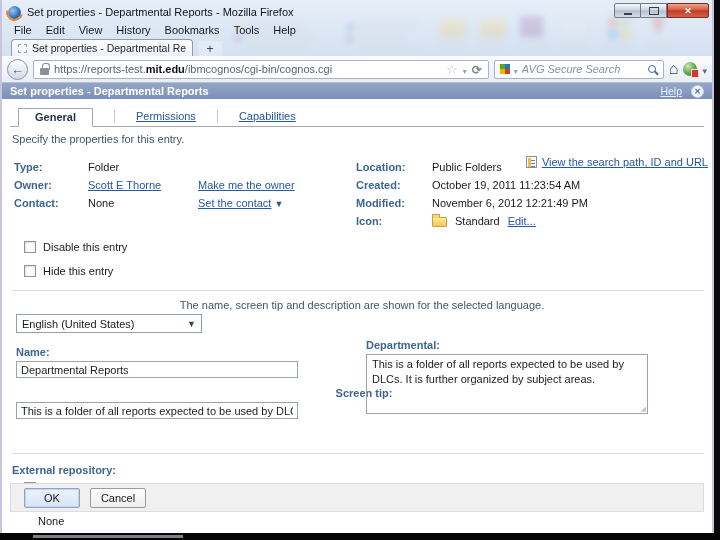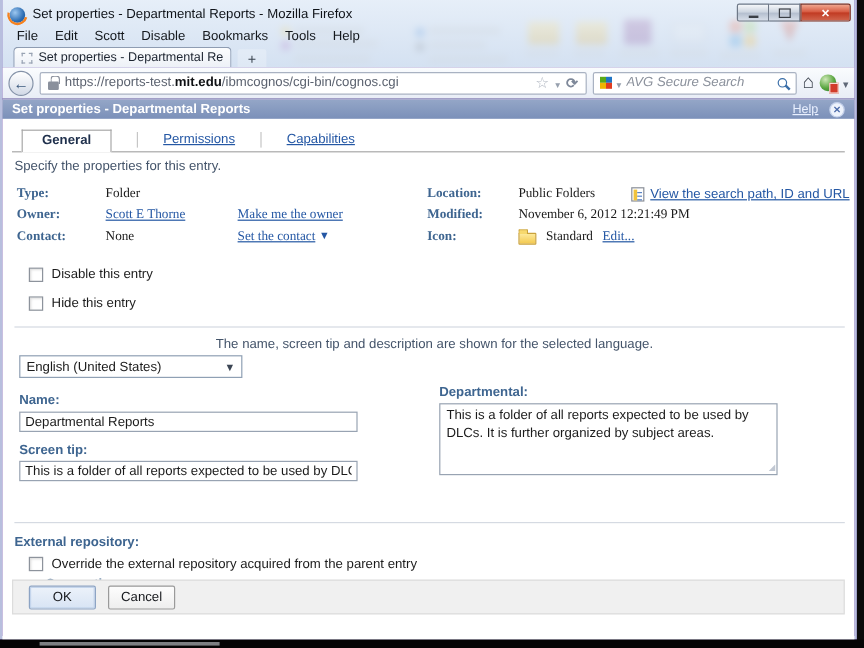--- a/index.html
+++ b/index.html
@@ -2,21 +2,21 @@
 <html><head>
 <meta charset="utf-8">
 <style>
   * { margin:0; padding:0; box-sizing:border-box; }
   body { font-family:"Liberation Sans", sans-serif; }
   .screen { position:relative; width:720px; height:540px; background:#0a0a0a; overflow:hidden; }
 
   
   .browser { position:absolute; left:0; top:0; width:714px; height:533px;
              border-left:2px solid rgba(196,209,230,.9); border-right:2px solid rgba(196,209,230,.9);
-             border-bottom:3px solid rgba(196,209,230,.9); background:#4c1d95; }
+             border-bottom:3px solid rgba(196,209,230,.9); background:#ec4899; }
 
   
   .chrome { position:relative; height:56px; background:#cfdcee; overflow:hidden; }
   .blur-wrap { position:absolute; inset:0; filter:blur(3px); }
   .blob { position:absolute; border-radius:2px; }
   .glass-tint { position:absolute; inset:0;
       background:linear-gradient(rgba(236,243,251,.80), rgba(214,227,243,.74)); }
 
   .titlebar { position:relative; height:21px; display:flex; align-items:center; padding:3px 6px 0; }
   .ff-icon { position:relative; width:13px; height:13px; border-radius:50%;
@@ -100,21 +100,21 @@
   .ctab-active { margin:0 0 -1px 8px; padding:2px 16px 3px; background:#fff; border:1px solid #a8a8a8;
       border-bottom:1px solid #fff; font-weight:bold; color:#20314d; }
   .ctab-sep { width:1px; height:13px; background:#c6c6c6; margin:0 0 3px 21px; }
   .ctab-link { margin:0 0 4px 21px; color:#2457a4; text-decoration:underline; }
 
   .intro { margin:6px 0 0 10px; color:#44546a; }
 
   .props { display:flex; margin:10px 0 0 12px; }
   .pcol-left { width:342px; }
   .pcol-right { flex:1; position:relative; padding-right:6px; }
-  .prow { display:flex; align-items:flex-start; height:18px;font-family:Liberation Serif, serif; }
+  .prow { display:flex; align-items:flex-end; height:18px; }
   .plabel { width:74px; font-weight:bold; color:#3e6590; flex:none; }
   .plabel2 { width:76px; font-weight:bold; color:#3e6590; flex:none; }
   .pvalue { width:110px; color:#1b1b1b; flex:none; }
   .pvalue2 { color:#1b1b1b; }
   a.plink { color:#2457a4; text-decoration:underline; }
   .dd-arrow { color:#2457a4; font-size:9px; margin-left:3px; }
   .searchpath { position:absolute; right:4px; top:1px; display:flex; align-items:center; gap:5px; }
   .sp-icon { position:relative; width:11px; height:12px; background:#fff; border:1px solid #8a8f98; flex:none; }
   .sp-icon::before { content:""; position:absolute; left:1px; top:1px; width:3px; height:9px; background:#f0c23c; }
   .sp-icon::after { content:""; position:absolute; right:1px; top:3px; width:4px; height:1px;
@@ -135,21 +135,21 @@
   .lang-note { margin:8px 0 0 10px; color:#44546a;text-align:center; }
   .lang-label { margin:11px 0 0 14px; font-weight:bold; color:#3e6590; }
   .selectbox { margin:3px 0 0 14px; width:186px; height:19px; border:1px solid #8fa0b4; background:#fff;
       display:flex; align-items:center; justify-content:space-between; padding:0 5px; color:#1b1b1b; }
   .select-arrow { color:#3c4654; font-size:9px; }
 
   .form-area { position:relative; margin:13px 0 0 14px; height:94px; }
   .flabel { font-weight:bold; color:#3e6590; }
   .text-input { display:block; width:282px; height:17px; border:1px solid #98a3b2; margin-top:3px;
       font-family:inherit; font-size:11px; color:#1b1b1b; padding:0 4px; }
-  .field-gap { margin-top:9px; }
+  .field-gap { margin-top:9px;text-align:center; }
   .form-right { position:absolute; left:350px; top:-7px; width:292px; }
   .desc-box { position:relative; width:282px; height:60px; border:1px solid #98a3b2; margin-top:3px;
       padding:2px 5px; color:#1b1b1b; line-height:1.35; overflow:hidden; }
   .desc-box::after { content:"\25E2"; position:absolute; right:1px; bottom:0; font-size:7px; color:#c0c7d2; }
 
   .ext-label { margin:10px 0 0 10px; font-weight:bold; color:#3e6590; }
   .ext-check { margin:6px 0 0 22px; }
   .conn-label { margin:5px 0 0 36px; font-weight:bold; color:#3e6590; }
   .conn-value { margin:4px 0 0 36px; color:#1b1b1b; }
 
@@ -212,22 +212,22 @@
         <span class="win-controls">
           <span class="wc wc-min"></span>
           <span class="wc wc-max"></span>
           <span class="wc wc-close"></span>
         </span>
       </div>
 
       <div class="menubar">
         <span class="menu-item">File</span>
         <span class="menu-item">Edit</span>
-        <span class="menu-item">Scott</span>
-        <span class="menu-item">Disable</span>
+        <span class="menu-item">View</span>
+        <span class="menu-item">History</span>
         <span class="menu-item">Bookmarks</span>
         <span class="menu-item">Tools</span>
         <span class="menu-item">Help</span>
       </div>
 
       <div class="tabbar">
         <div class="tab">
           <span class="favicon-placeholder"></span>
           <span class="tab-label">Set properties - Departmental Reports</span>
         </div>
@@ -307,20 +307,24 @@
         <div class="pcol-right">
           <div class="prow">
             <span class="plabel2">Location:</span>
             <span class="pvalue2">Public Folders</span>
           </div>
           <div class="searchpath">
             <span class="sp-icon"></span>
             <a class="plink">View the search path, ID and URL</a>
           </div>
           <div class="prow">
+            <span class="plabel2">Created:</span>
+            <span class="pvalue2">October 19, 2011 11:23:54 AM</span>
+          </div>
+          <div class="prow">
             <span class="plabel2">Modified:</span>
             <span class="pvalue2">November 6, 2012 12:21:49 PM</span>
           </div>
           <div class="prow">
             <span class="plabel2">Icon:</span>
             <span class="folder-icon icon-row-gap"></span>
             <span class="pvalue2 icon-row-gap">Standard</span>
             <a class="plink">Edit...</a>
           </div>
         </div>

